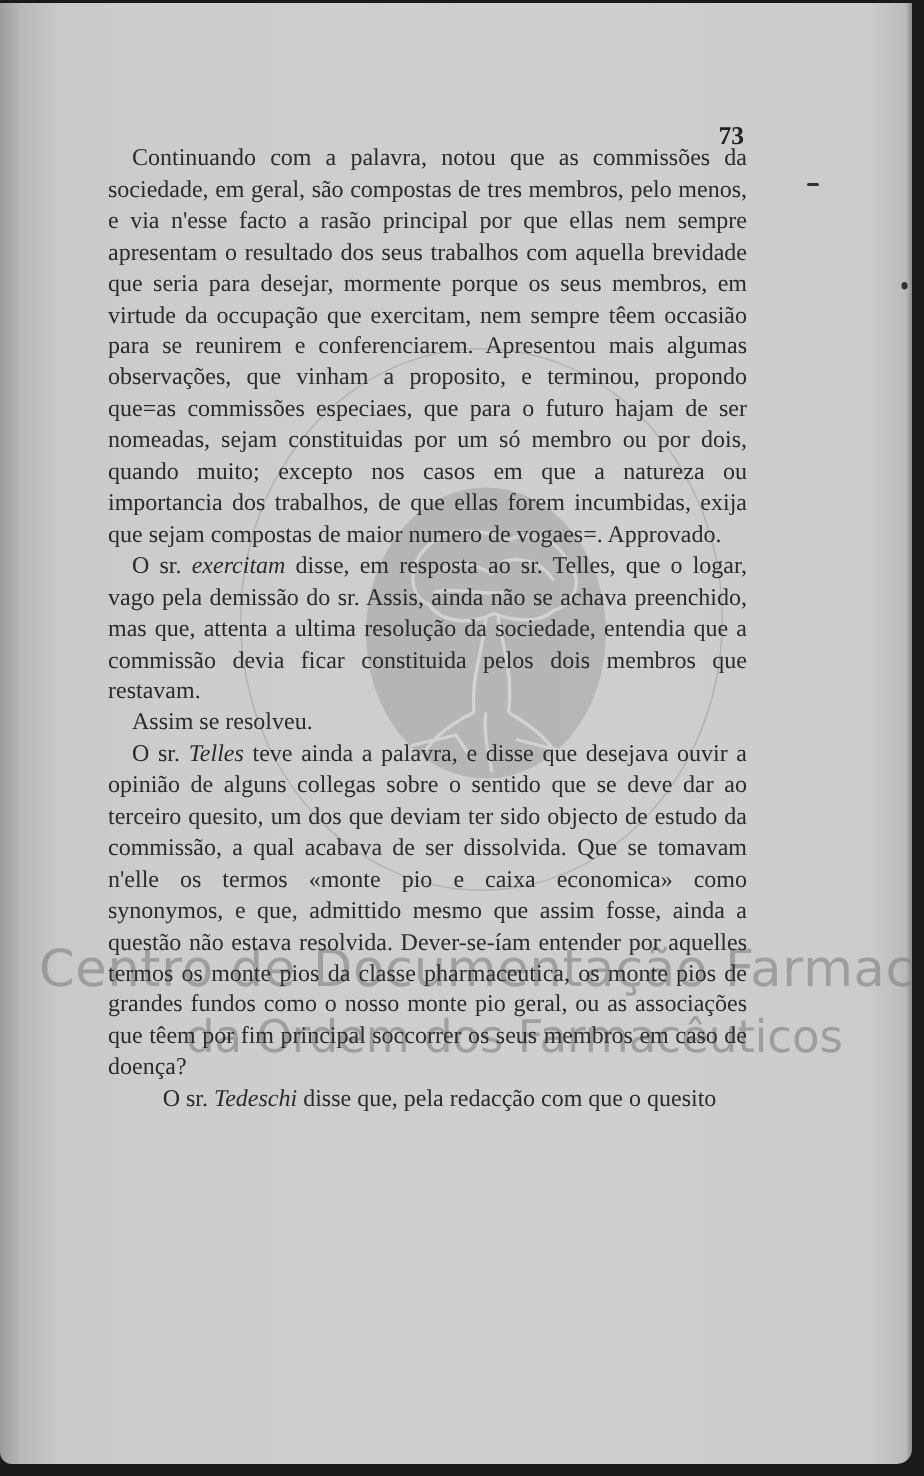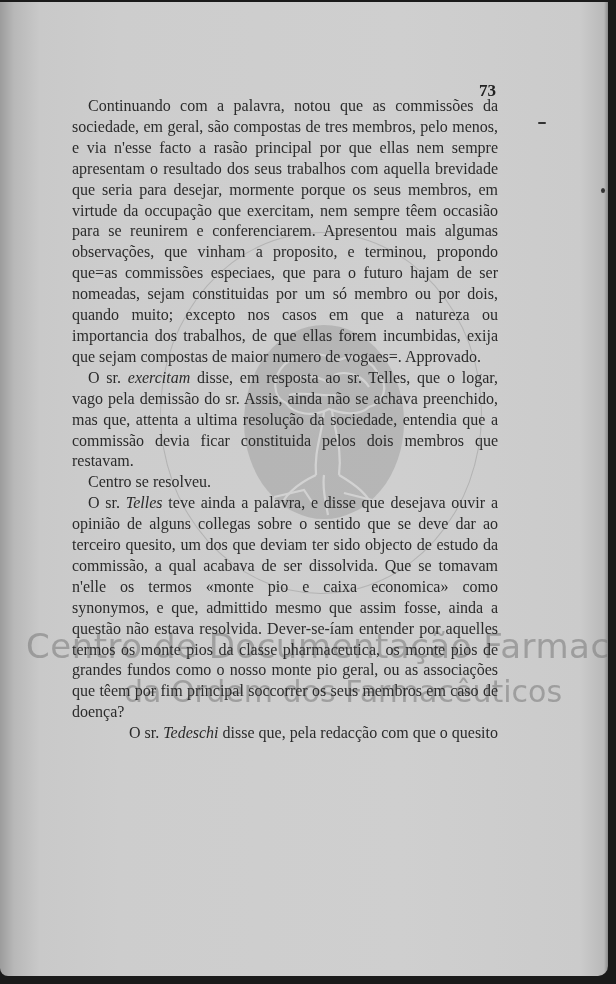--- a/index.html
+++ b/index.html
@@ -73,20 +73,20 @@
   <div class="watermark-text wm1">Centro de Documentação Farmacêutica</div>
   <div class="watermark-text wm2">da Ordem dos Farmacêuticos</div>
 
   <div class="running-head">
     <span class="page-number">73</span>
   </div>
 
   <div class="body-text">
     <p class="para"><span>Continuando com a palavra, notou que as commissões da sociedade, em geral, são compostas de tres membros, pelo menos, e via n'esse facto a rasão principal por que ellas nem sempre apresentam o resultado dos seus trabalhos com aquella brevidade que seria para desejar, mormente porque os seus membros, em virtude da occupação que exercitam, nem sempre têem occasião para se reunirem e conferenciarem. Apresentou mais algumas observações, que vinham a proposito, e terminou, propondo que=as commissões especiaes, que para o futuro hajam de ser nomeadas, sejam constituidas por um só membro ou por dois, quando muito; excepto nos casos em que a natureza ou importancia dos trabalhos, de que ellas forem incumbidas, exija que sejam compostas de maior numero de vogaes=. Approvado.</span></p>
     <p class="para"><span>O sr. </span><i>exercitam</i><span> disse, em resposta ao sr. Telles, que o logar, vago pela demissão do sr. Assis, ainda não se achava preenchido, mas que, attenta a ultima resolução da sociedade, entendia que a commissão devia ficar constituida pelos dois membros que restavam.</span></p>
-    <p class="para"><span>Centro se resolveu.</span></p>
+    <p class="para"><span>Assim se resolveu.</span></p>
     <p class="para"><span>O sr. </span><i>Telles</i><span> teve ainda a palavra, e disse que desejava ouvir a opinião de alguns collegas sobre o sentido que se deve dar ao terceiro quesito, um dos que deviam ter sido objecto de estudo da commissão, a qual acabava de ser dissolvida. Que se tomavam n'elle os termos «monte pio e caixa economica» como synonymos, e que, admittido mesmo que assim fosse, ainda a questão não estava resolvida. Dever-se-íam entender por aquelles termos os monte pios da classe pharmaceutica, os monte pios de grandes fundos como o nosso monte pio geral, ou as associações que têem por fim principal soccorrer os seus membros em caso de doença?</span></p>
-    <p class="para" style="text-align:right"><span>O sr. </span><i>Tedeschi</i><span> disse que, pela redacção com que o quesito</span></p>
+    <p class="para" style="text-align:center"><span>O sr. </span><i>Tedeschi</i><span> disse que, pela redacção com que o quesito</span></p>
   </div>
 
   <div class="speck" style="left:601px;top:186px;width:4px;height:5px;"></div>
   <div class="speck" style="left:538px;top:120px;width:8px;height:2px;border-radius:1px;"></div>
 </div>
 
 </body></html>

